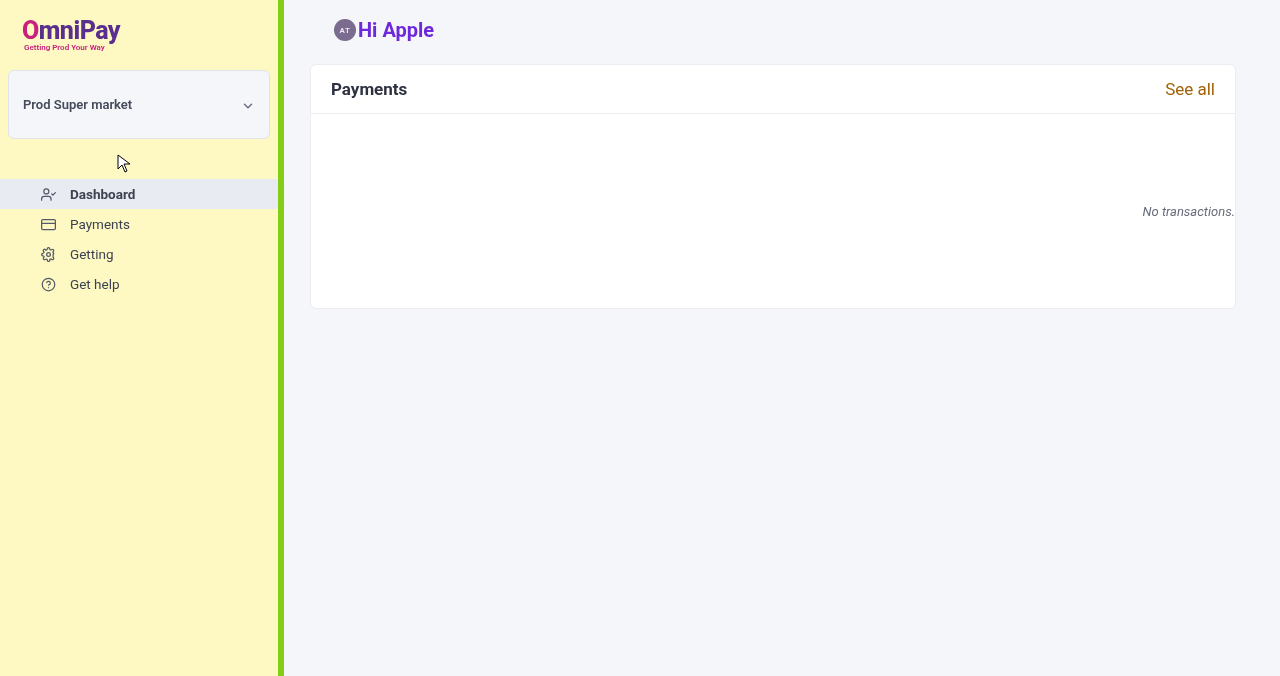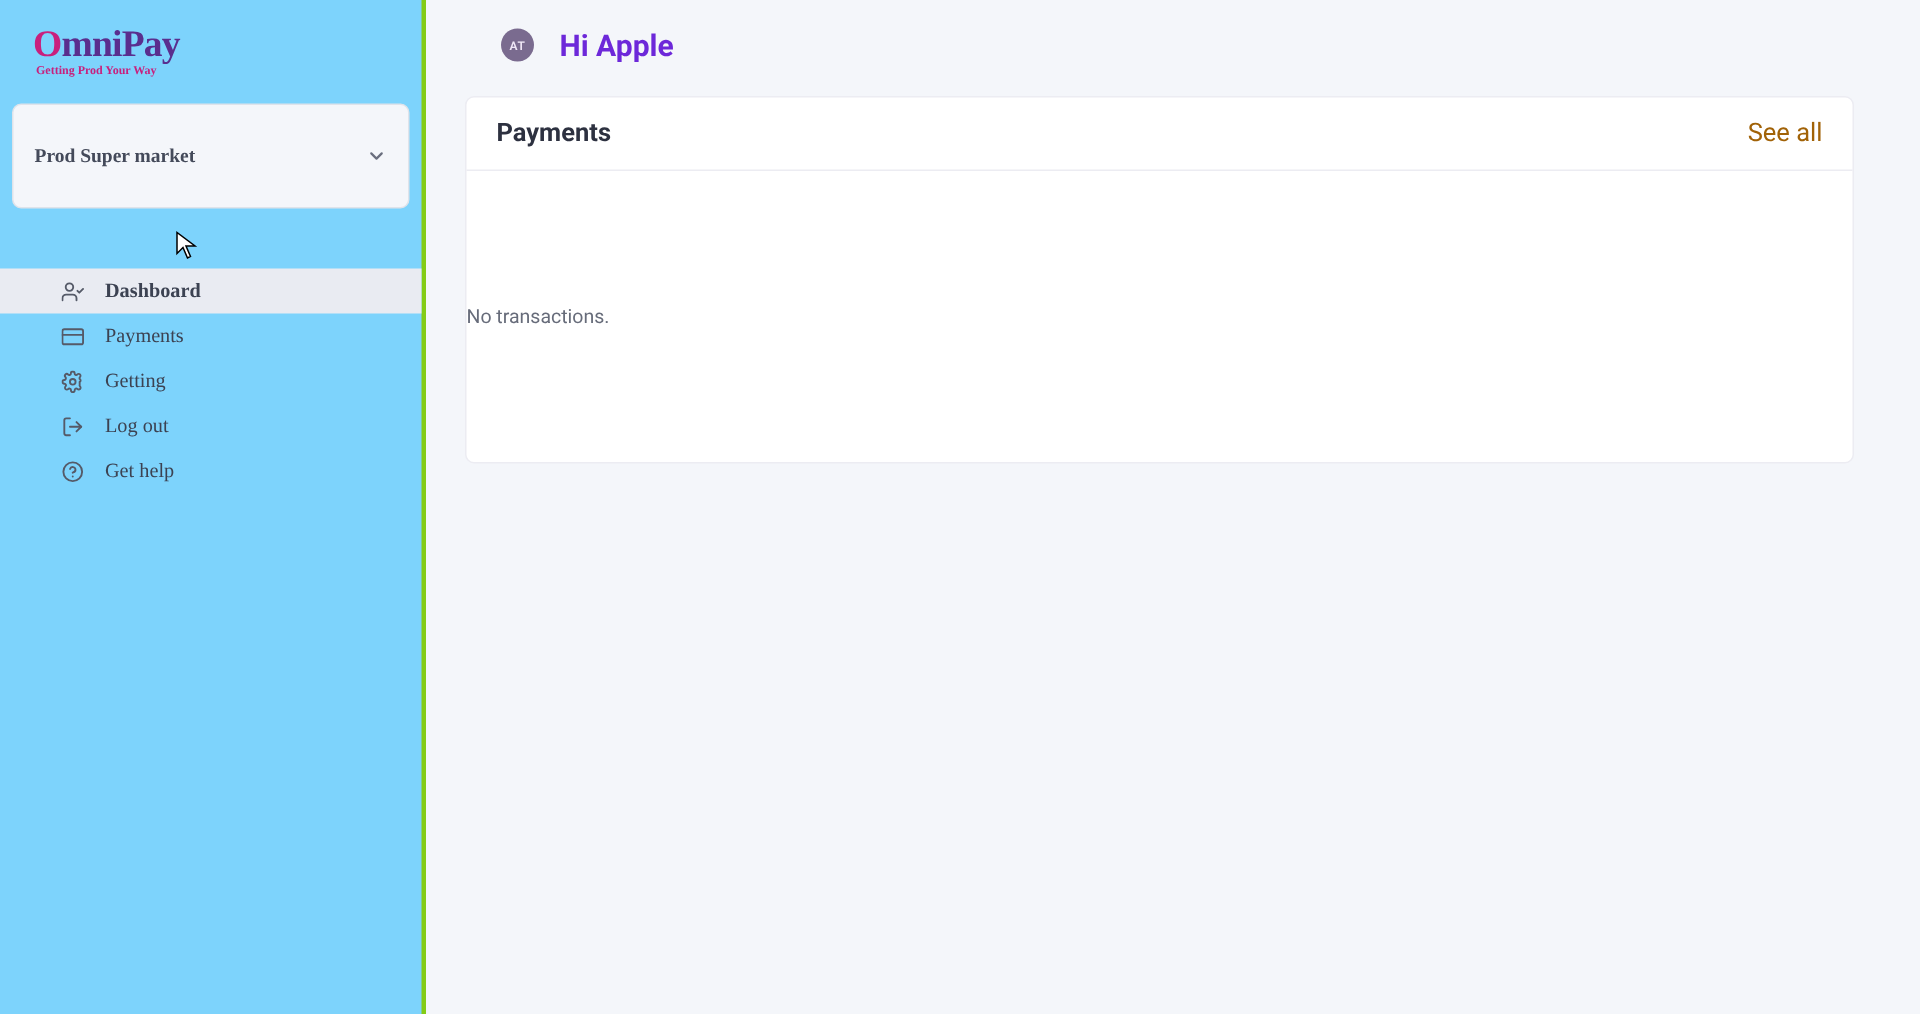--- a/index.html
+++ b/index.html
@@ -11,24 +11,23 @@
       font-family: -apple-system, BlinkMacSystemFont, "Segoe UI", Roboto, Helvetica, Arial, sans-serif;
       background: #f4f6fa;
       width: 1280px;
       height: 676px;
       overflow: hidden;
       display: flex;
     }
     .sidebar {
       width: 284px;
       height: 100%;
-      background: #7dd3fc;
-      border-right: 3px solid #84cc16;
+      background: #fef9c3;
+      border-right: 6px solid #84cc16;
       padding: 12px 0;
-      font-family: Liberation Serif, serif;
     }
     .logo-wrap {
       padding: 4px 22px 18px 22px;
     }
     .logo-omni {
       font-size: 25px;
       font-weight: 800;
       letter-spacing: -0.5px;
     }
     .logo-omni .o1 { color: #c8207d; }
@@ -85,21 +84,21 @@
     }
     .main {
       flex: 1;
       height: 100%;
       background: #f4f6fa;
       padding: 18px 26px;
     }
     .greeting-row {
       display: flex;
       align-items: center;
-      gap: 17px;
+      gap: 2px;
       margin-left: 24px;
       margin-bottom: 22px;
     }
     .avatar {
       width: 22px;
       height: 22px;
       border-radius: 50%;
       background: #7a6b8f;
       color: #f0e8f7;
       font-size: 8px;
@@ -134,21 +133,22 @@
     }
     .see-all {
       font-size: 17px;
       color: #a16207;
       cursor: pointer;
     }
     .card-body {
       height: 194px;
       display: flex;
       align-items: center;
-      justify-content: flex-start;
+      justify-content: flex-end;
+      font-style: italic;
     }
     .empty-msg {
       font-size: 13px;
       color: #676c7a;
     }
     .chevron {
       width: 14px;
       height: 14px;
       color: #6a6f7e;
     }
@@ -204,30 +204,20 @@
         <svg viewBox="0 0 24 24" width="15" height="15" fill="none" stroke="currentColor" stroke-width="2" stroke-linecap="round" stroke-linejoin="round">
             <circle cx="12" cy="12" r="3"></circle>
             <path d="M19.4 15a1.65 1.65 0 0 0 .33 1.82l.06.06a2 2 0 1 1-2.83 2.83l-.06-.06a1.65 1.65 0 0 0-1.82-.33 1.65 1.65 0 0 0-1 1.51V21a2 2 0 0 1-4 0v-.09A1.65 1.65 0 0 0 9 19.4a1.65 1.65 0 0 0-1.82.33l-.06.06a2 2 0 1 1-2.83-2.83l.06-.06a1.65 1.65 0 0 0 .33-1.82 1.65 1.65 0 0 0-1.51-1H3a2 2 0 0 1 0-4h.09A1.65 1.65 0 0 0 4.6 9a1.65 1.65 0 0 0-.33-1.82l-.06-.06a2 2 0 1 1 2.83-2.83l.06.06a1.65 1.65 0 0 0 1.82.33H9a1.65 1.65 0 0 0 1-1.51V3a2 2 0 0 1 4 0v.09a1.65 1.65 0 0 0 1 1.51 1.65 1.65 0 0 0 1.82-.33l.06-.06a2 2 0 1 1 2.83 2.83l-.06.06a1.65 1.65 0 0 0-.33 1.82V9c.64.27 1.07.89 1.07 1.58s-.43 1.31-1.07 1.58z"></path>
           </svg>
       </span>
       <span class="nav-label">Getting</span>
     </div>
     <div class="nav-item">
       <span class="nav-icon">
         <svg viewBox="0 0 24 24" width="15" height="15" fill="none" stroke="currentColor" stroke-width="2" stroke-linecap="round" stroke-linejoin="round">
-            <path d="M9 21H5a2 2 0 0 1-2-2V5a2 2 0 0 1 2-2h4"></path>
-            <polyline points="16 17 21 12 16 7"></polyline>
-            <line x1="21" y1="12" x2="9" y2="12"></line>
-          </svg>
-      </span>
-      <span class="nav-label">Log out</span>
-    </div>
-    <div class="nav-item">
-      <span class="nav-icon">
-        <svg viewBox="0 0 24 24" width="15" height="15" fill="none" stroke="currentColor" stroke-width="2" stroke-linecap="round" stroke-linejoin="round">
             <circle cx="12" cy="12" r="10"></circle>
             <path d="M9.09 9a3 3 0 0 1 5.83 1c0 2-3 3-3 3"></path>
             <line x1="12" y1="17" x2="12.01" y2="17"></line>
           </svg>
       </span>
       <span class="nav-label">Get help</span>
     </div>
   </nav>
 </aside>
 

